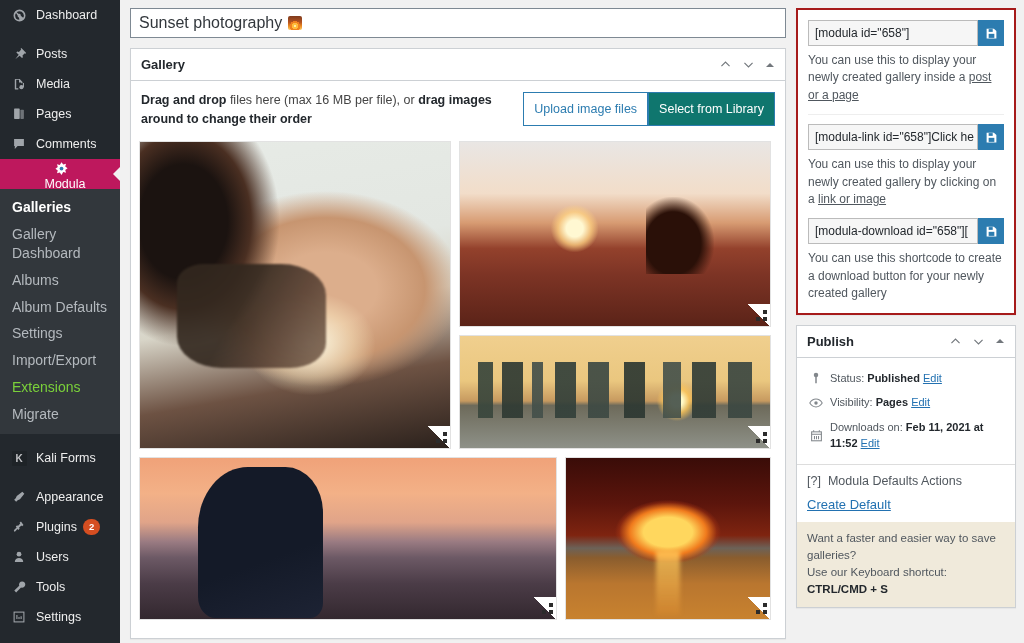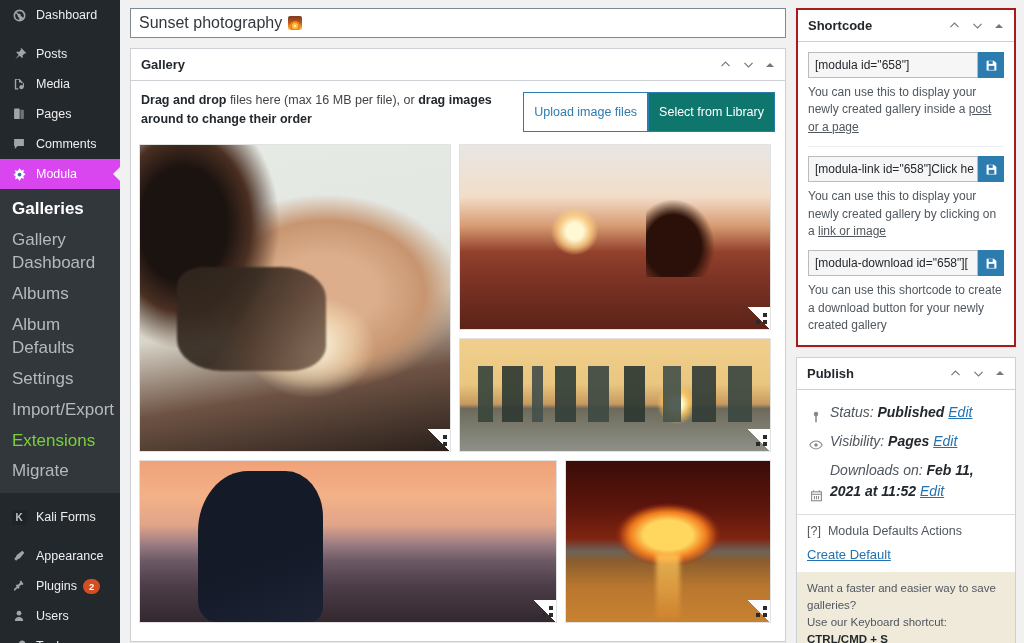--- a/index.html
+++ b/index.html
@@ -30,33 +30,33 @@
     font-size: 12.5px;
     position: relative;
     cursor: pointer;
   }
   .menu-item .mi-ico {
     width: 18px; height: 18px; margin-right: 8px;
     display: inline-flex; align-items: center; justify-content: center;
     color: #a0a5aa;
     flex: 0 0 18px;
   }
-  .menu-item.current { background: #d946ef; color: #fff; }
+  .menu-item.current { background: #be185d; color: #fff; flex-direction: column; }
   .menu-item.current .mi-ico { color: #fff; }
   .menu-item.current::after {
     content: ""; position: absolute; right: -1px; top: 50%;
     margin-top: -8px;
     border-style: solid; border-width: 8px 8px 8px 0;
     border-color: transparent #f1f1f1 transparent transparent;
   }
   .menu-sep { height: 9px; }
   .submenu { background: #32373c; padding: 5px 0 6px 0; }
   .sub-item {
     display: block; padding: 4px 0 4px 12px;
-    color: #b4b9be; font-size: 17px; line-height: 1.35;
+    color: #b4b9be; font-size: 14px; line-height: 1.35;
     cursor: pointer;
   }
   .sub-item.active { color: #fff; font-weight: bold; }
   .sub-item.ext { color: #7ad03a; }
   .badge {
     display: inline-block; background: #d54e21; color: #fff;
     border-radius: 10px; font-size: 9.5px; font-weight: bold;
     padding: 1px 6px; margin-left: 6px; line-height: 1.4;
   }
   .kali-ico {
@@ -116,21 +116,21 @@
 
   
   .drop-row {
     display: flex; align-items: flex-start; gap: 26px;
     padding: 10px 10px 12px 10px;
   }
   .drop-text { flex: 1 1 auto; font-size: 12.5px; line-height: 1.5; color: #444; }
   .drop-text b { color: #23282d; }
   .btns { display: flex; flex: 0 0 auto; margin-top: 1px; }
   .btn {
-    font-size: 12.5px; padding: 4px 10px; height: 40px;
+    font-size: 12.5px; padding: 4px 10px; height: 34px;
     border: 1px solid #2c7cb0; cursor: pointer; white-space: nowrap;
     display: inline-flex; align-items: center;
     font-family: "Liberation Sans", sans-serif;
   }
   .btn-secondary { background: #fff; color: #2c7cb0; }
   .btn-primary { background: #0f766e; color: #fff; }
 
   
   .grid { padding: 0 8px 10px 8px; }
   .grid-row { display: flex; gap: 8px; margin-bottom: 8px; }
@@ -238,23 +238,23 @@
     cursor: pointer;
   }
   .sc-desc {
     font-size: 12px; color: #50575e; line-height: 1.45;
     margin: 0 0 10px 0;
   }
   .sc-desc a { color: #50575e; text-decoration: underline; }
   .sc-divider { border-top: 1px solid #eee; margin: 0 0 9px 0; }
 
   .pub-row {
-    display: flex; align-items: flex-end;
-    font-size: 14px; color: #50575e;
-    padding: 4px 0; line-height: 1.5; font-style: italic;
+    display: flex; align-items: center;
+    font-size: 11px; color: #50575e;
+    padding: 4px 0; line-height: 1.5;
   }
   .pub-ico {
     flex: 0 0 18px; color: #82878c; margin-right: 5px;
     display: inline-flex; align-items: center; justify-content: center;
     padding-top: 1px;
   }
   .pub-row b { color: #23282d; }
   a.lnk { color: #2271b1; text-decoration: underline; cursor: pointer; }
   .misc-block {
     border-top: 1px solid #ddd; padding: 9px 10px 10px 10px;
@@ -507,38 +507,20 @@
                 </div>
             </div>
           </div>
         </div>
       </div>
     </div>
 
     <div class="col-side">
 
       <div class="postbox flagged">
-        <div class="pb-head">
-          <span class="pb-title">Shortcode</span>
-          <span class="ctrl">
-            <svg class="chev" viewBox="0 0 16 16" fill="none" stroke="currentColor" stroke-width="1.4">
-                <path d="M3 10l5-5 5 5"></path>
-              </svg>
-          </span>
-          <span class="ctrl">
-            <svg class="chev" viewBox="0 0 16 16" fill="none" stroke="currentColor" stroke-width="1.4">
-                <path d="M3 6l5 5 5-5"></path>
-              </svg>
-          </span>
-          <span class="ctrl">
-            <svg width="10" height="10" viewBox="0 0 10 10" fill="currentColor">
-                <path d="M5 3l4 4H1z"></path>
-              </svg>
-          </span>
-        </div>
         <div class="pb-body">
 
           <div class="sc-field">
             <div class="sc-input">[modula id="658"]</div>
             <div class="sc-copy">
               <svg width="13" height="13" viewBox="0 0 16 16" fill="#fff">
                   <path d="M2 2h9l3 3v9H2z"></path>
                   <rect x="4.5" y="2.6" width="5" height="3.4" fill="#2c7cb0"></rect>
                   <rect x="4.5" y="8.4" width="7" height="5" fill="#2c7cb0"></rect>
                 </svg>

